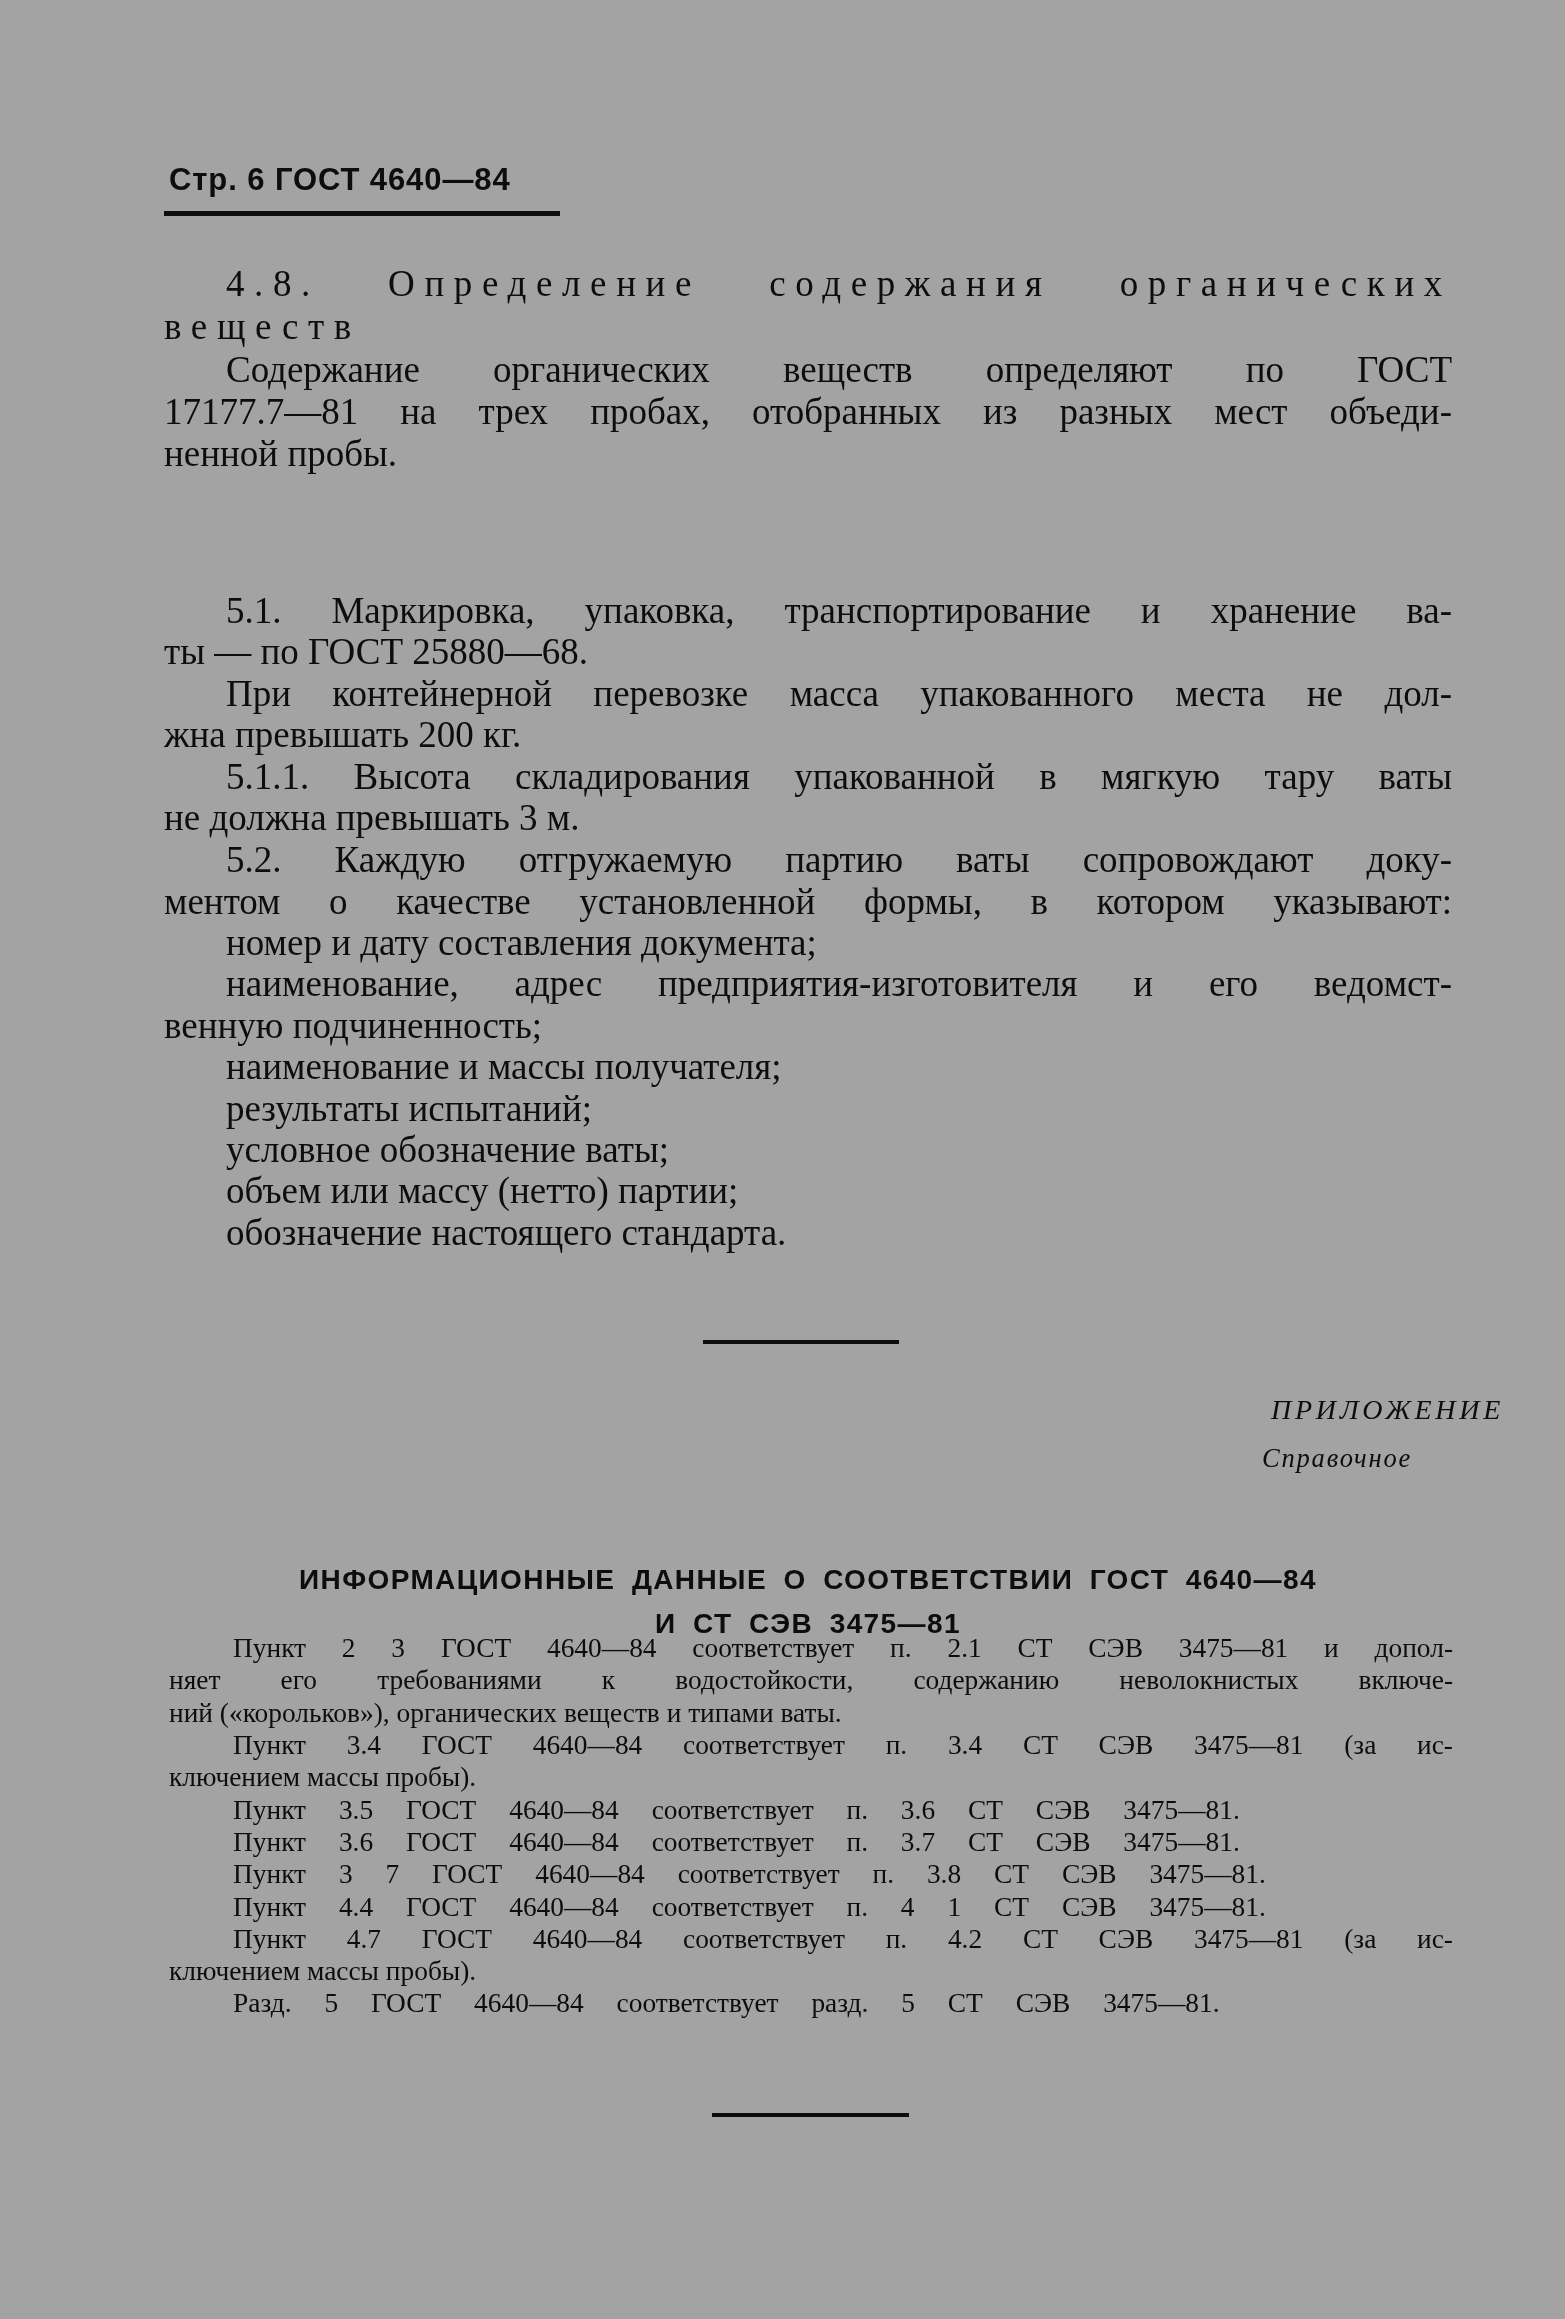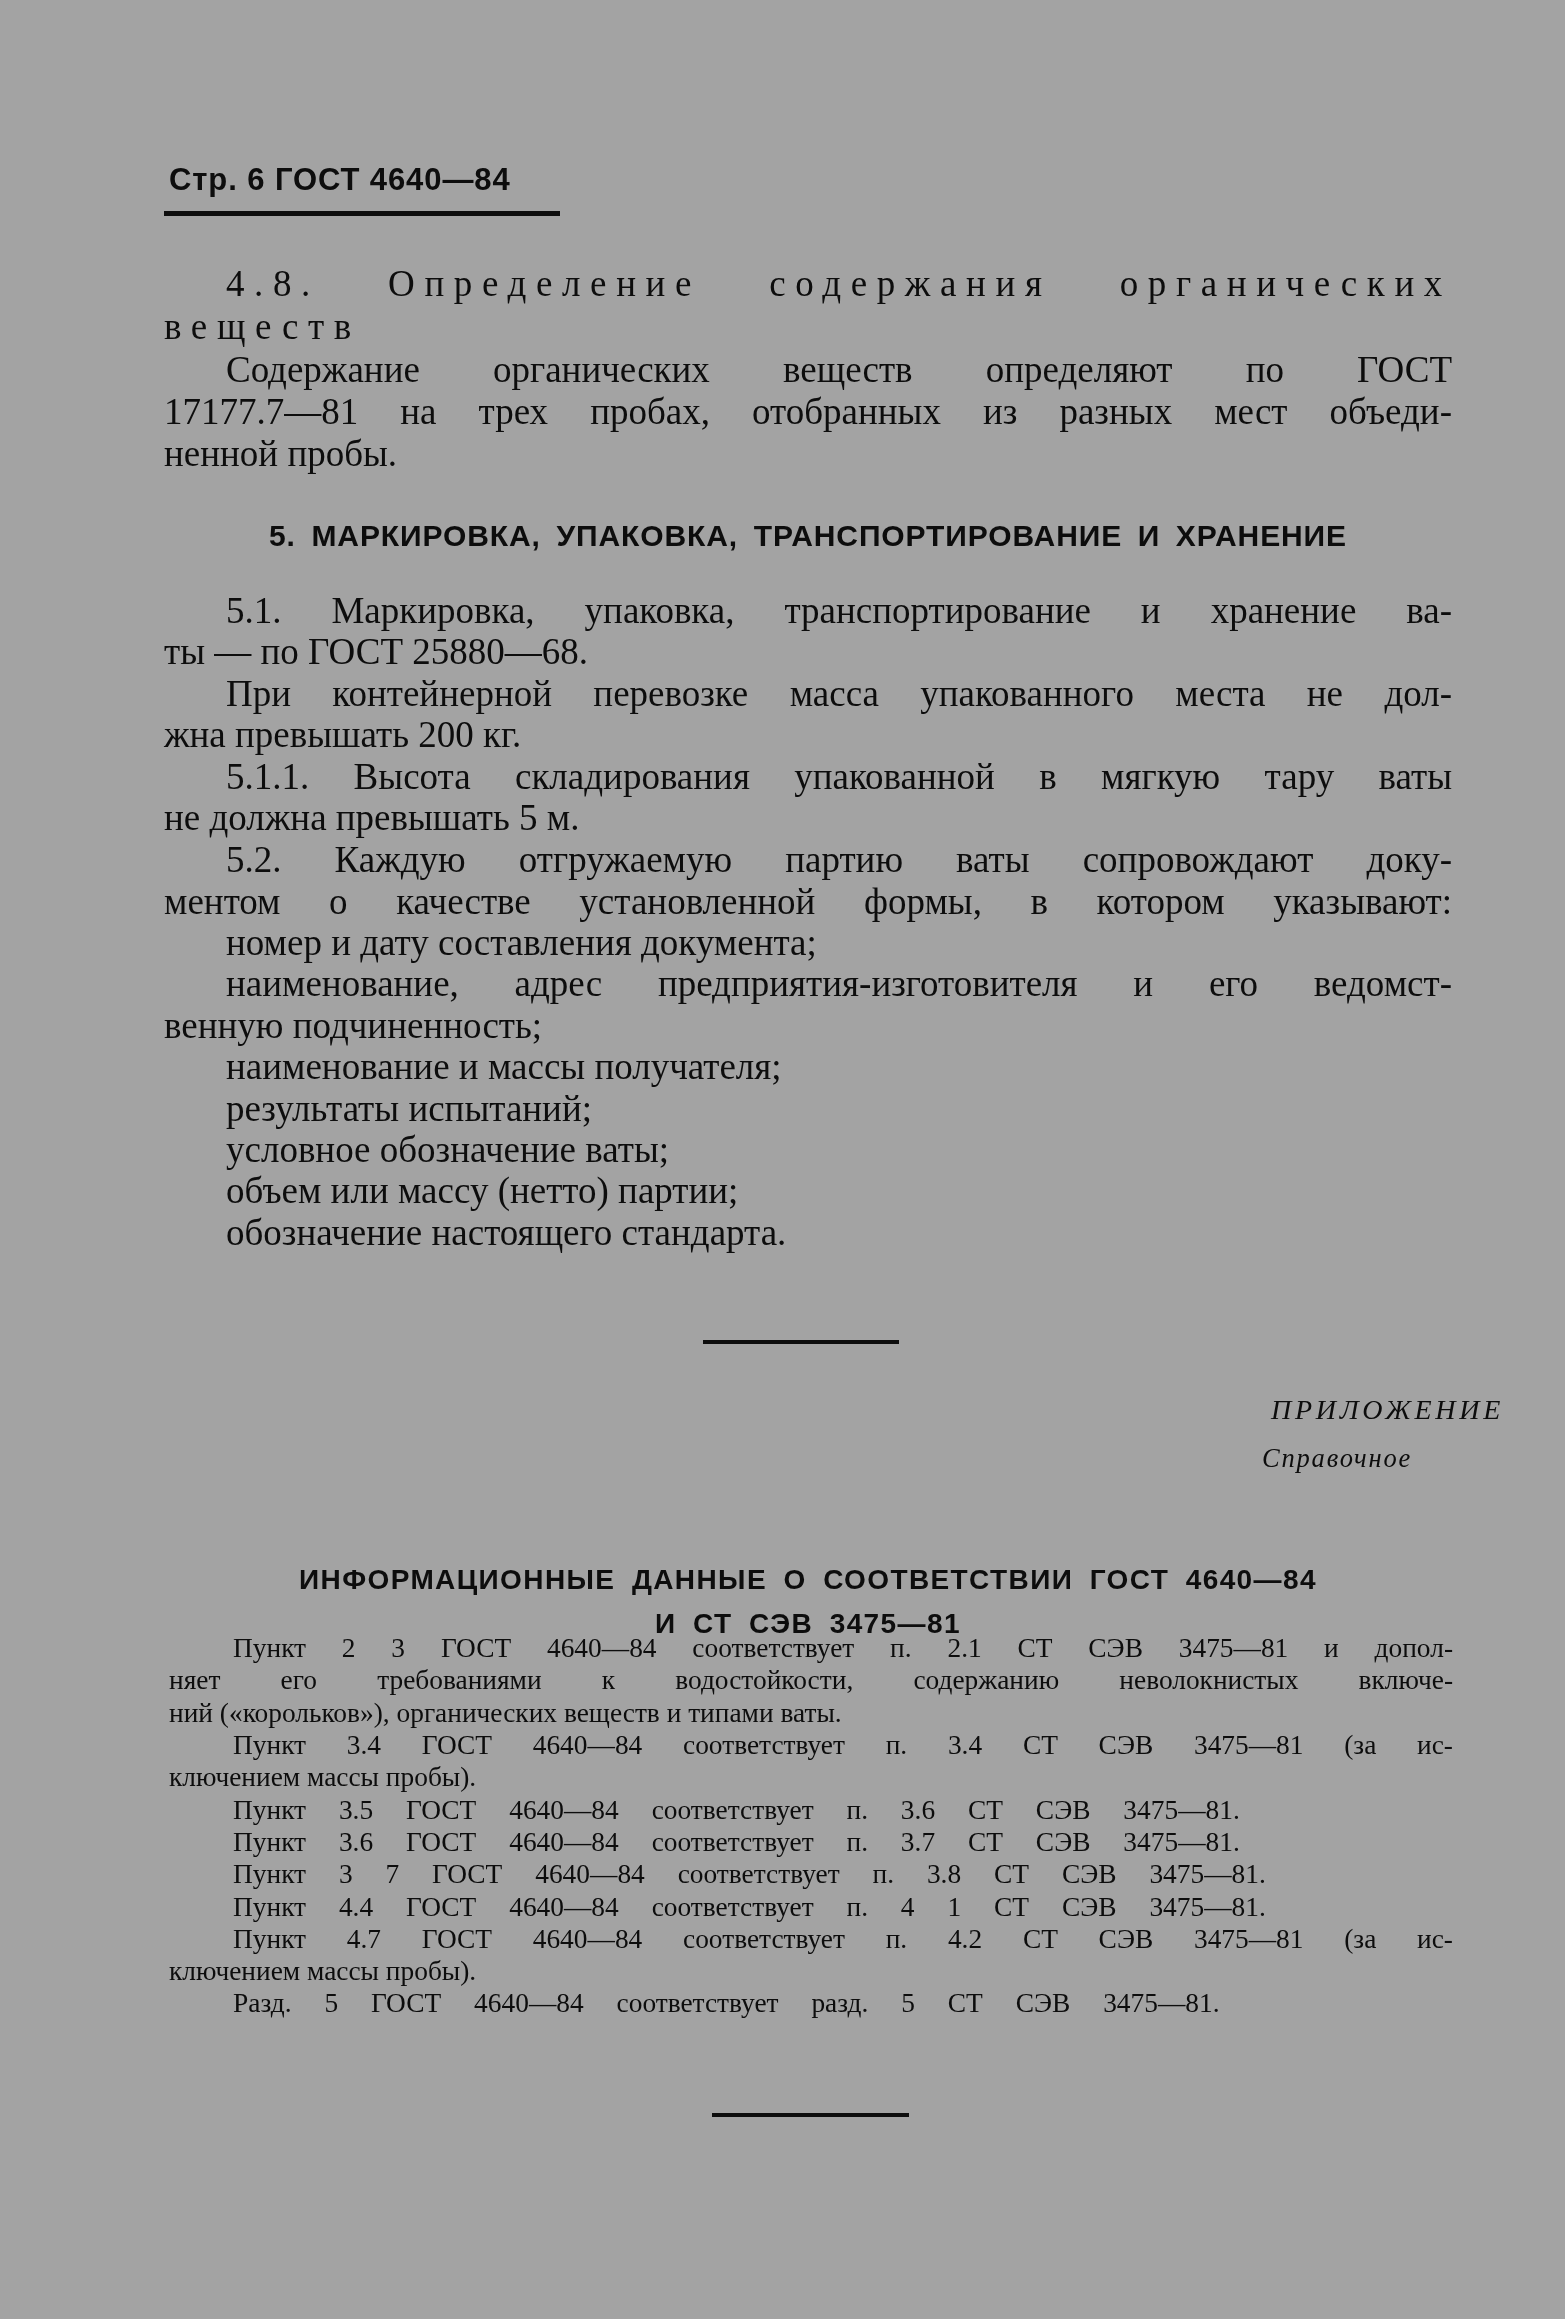--- a/index.html
+++ b/index.html
@@ -69,29 +69,28 @@
     <div class="ln sp ind jst" style="top:0">4.8. Определение содержания органических</div>
     <div class="ln sp" style="top:43px">веществ</div>
   </div>
 
   <div class="grp" style="left:164px;top:349px;width:1288px;">
     <div class="ln ind jst" style="top:0">Содержание органических веществ определяют по ГОСТ</div>
     <div class="ln jst" style="top:42px">17177.7—81 на трех пробах, отобранных из разных мест объеди-</div>
     <div class="ln" style="top:84px">ненной пробы.</div>
   </div>
 
-  <div class="sec-title">5. МАРКИРОВКА, УПАКОВКА, ТРАНСПОРТИРОВАНИЕ И ХРАНЕНИЕ</div>
 
   <div class="grp" style="left:164px;top:590px;width:1288px;">
     <div class="ln ind jst" style="top:0">5.1. Маркировка, упаковка, транспортирование и хранение ва-</div>
     <div class="ln" style="top:41px">ты — по ГОСТ 25880—68.</div>
     <div class="ln ind jst" style="top:83px">При контейнерной перевозке масса упакованного места не дол-</div>
     <div class="ln" style="top:124px">жна превышать 200 кг.</div>
     <div class="ln ind jst" style="top:166px">5.1.1. Высота складирования упакованной в мягкую тару ваты</div>
-    <div class="ln" style="top:207px">не должна превышать 5 м.</div>
+    <div class="ln" style="top:207px">не должна превышать 3 м.</div>
     <div class="ln ind jst" style="top:249px">5.2. Каждую отгружаемую партию ваты сопровождают доку-</div>
     <div class="ln jst" style="top:291px">ментом о качестве установленной формы, в котором указывают:</div>
     <div class="ln ind" style="top:332px">номер и дату составления документа;</div>
     <div class="ln ind jst" style="top:373px">наименование, адрес предприятия-изготовителя и его ведомст-</div>
     <div class="ln" style="top:415px">венную подчиненность;</div>
     <div class="ln ind" style="top:456px">наименование и массы получателя;</div>
     <div class="ln ind" style="top:498px">результаты испытаний;</div>
     <div class="ln ind" style="top:539px">условное обозначение ваты;</div>
     <div class="ln ind" style="top:580px">объем или массу (нетто) партии;</div>
     <div class="ln ind" style="top:622px">обозначение настоящего стандарта.</div>

